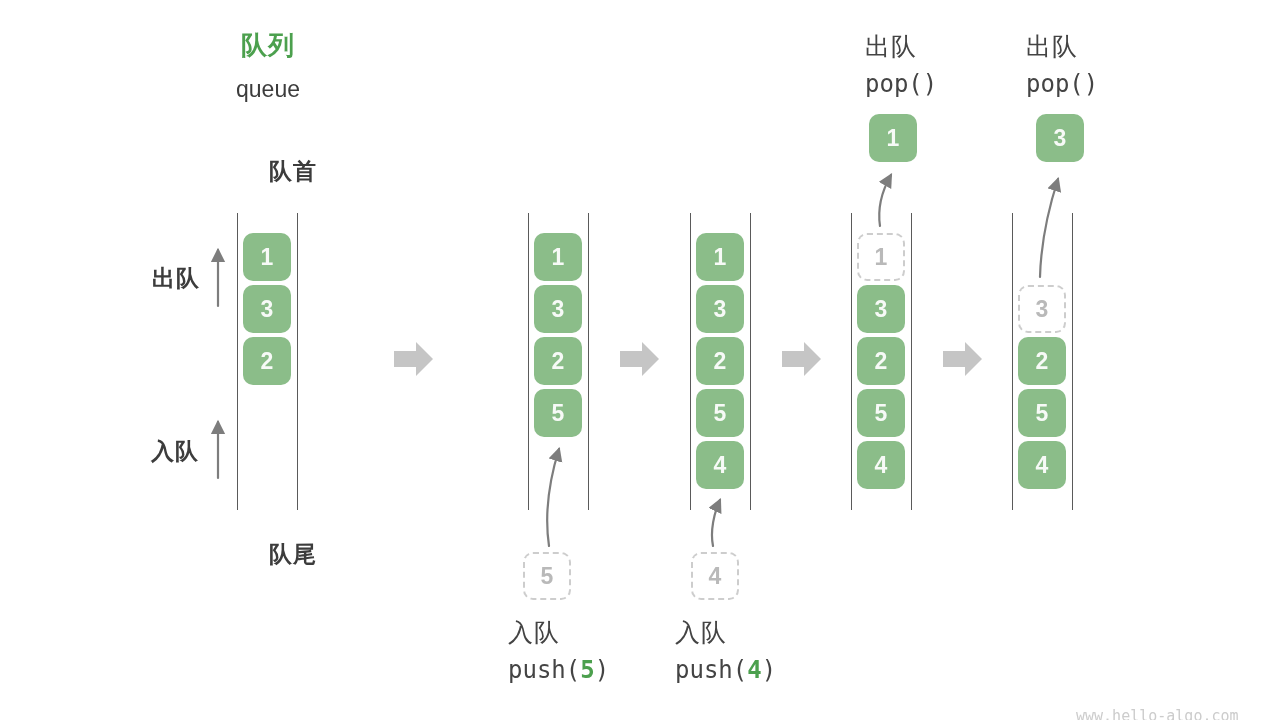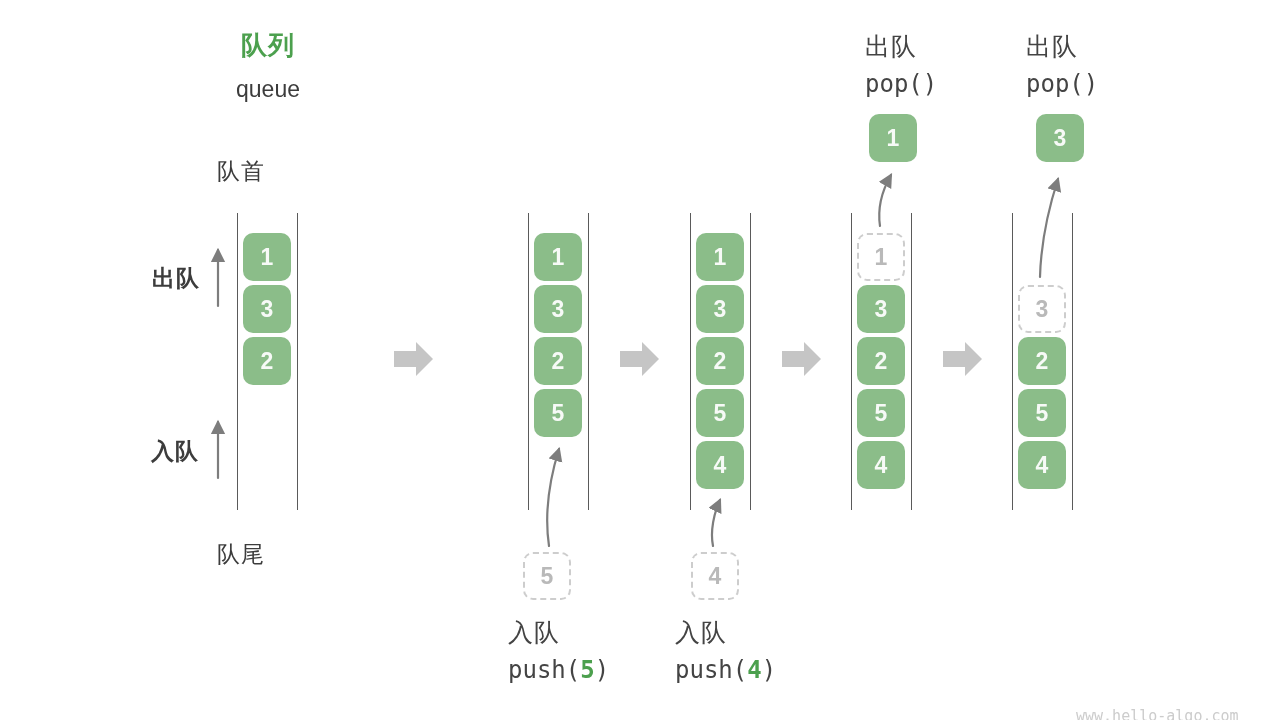--- a/index.html
+++ b/index.html
@@ -28,22 +28,22 @@
   }
   .cell{position:absolute;left:5px;}
   .floatbox{position:absolute;}
   .solid{background:var(--box-green);color:var(--box-text);}
   .dashed{background:#ffffff;border:2px dashed var(--dashed);color:var(--muted);}
 
   .title-block{position:absolute;left:212px;top:28px;width:112px;text-align:center;}
   .title-zh{font-size:26px;font-weight:bold;color:var(--green);letter-spacing:1px;}
   .title-en{font-size:23px;color:var(--dark);margin-top:13px;}
 
-  .anchor-label{position:absolute;left:217px;width:100px;text-align:left;
-    font-size:23px;font-weight:normal;color:var(--dark);letter-spacing:1px;}
+  .anchor-label{position:absolute;left:217px;width:100px;text-align:right;
+    font-size:23px;font-weight:bold;color:var(--dark);letter-spacing:1px;}
   .side-label{position:absolute;font-size:23px;font-weight:bold;color:var(--dark);letter-spacing:1px;}
 
   .op{position:absolute;color:#444444;font-size:25px;letter-spacing:1px;}
   .op .code{font-family:"DejaVu Sans Mono", monospace;margin-top:7px;font-size:24px;letter-spacing:0;}
   .op .arg{color:var(--green);font-weight:bold;}
 
   .watermark{position:absolute;left:1076px;top:678px;
     font-family:"DejaVu Sans Mono", monospace;font-size:15px;color:var(--wm);margin-top:29px;}
 </style>
 </head>

